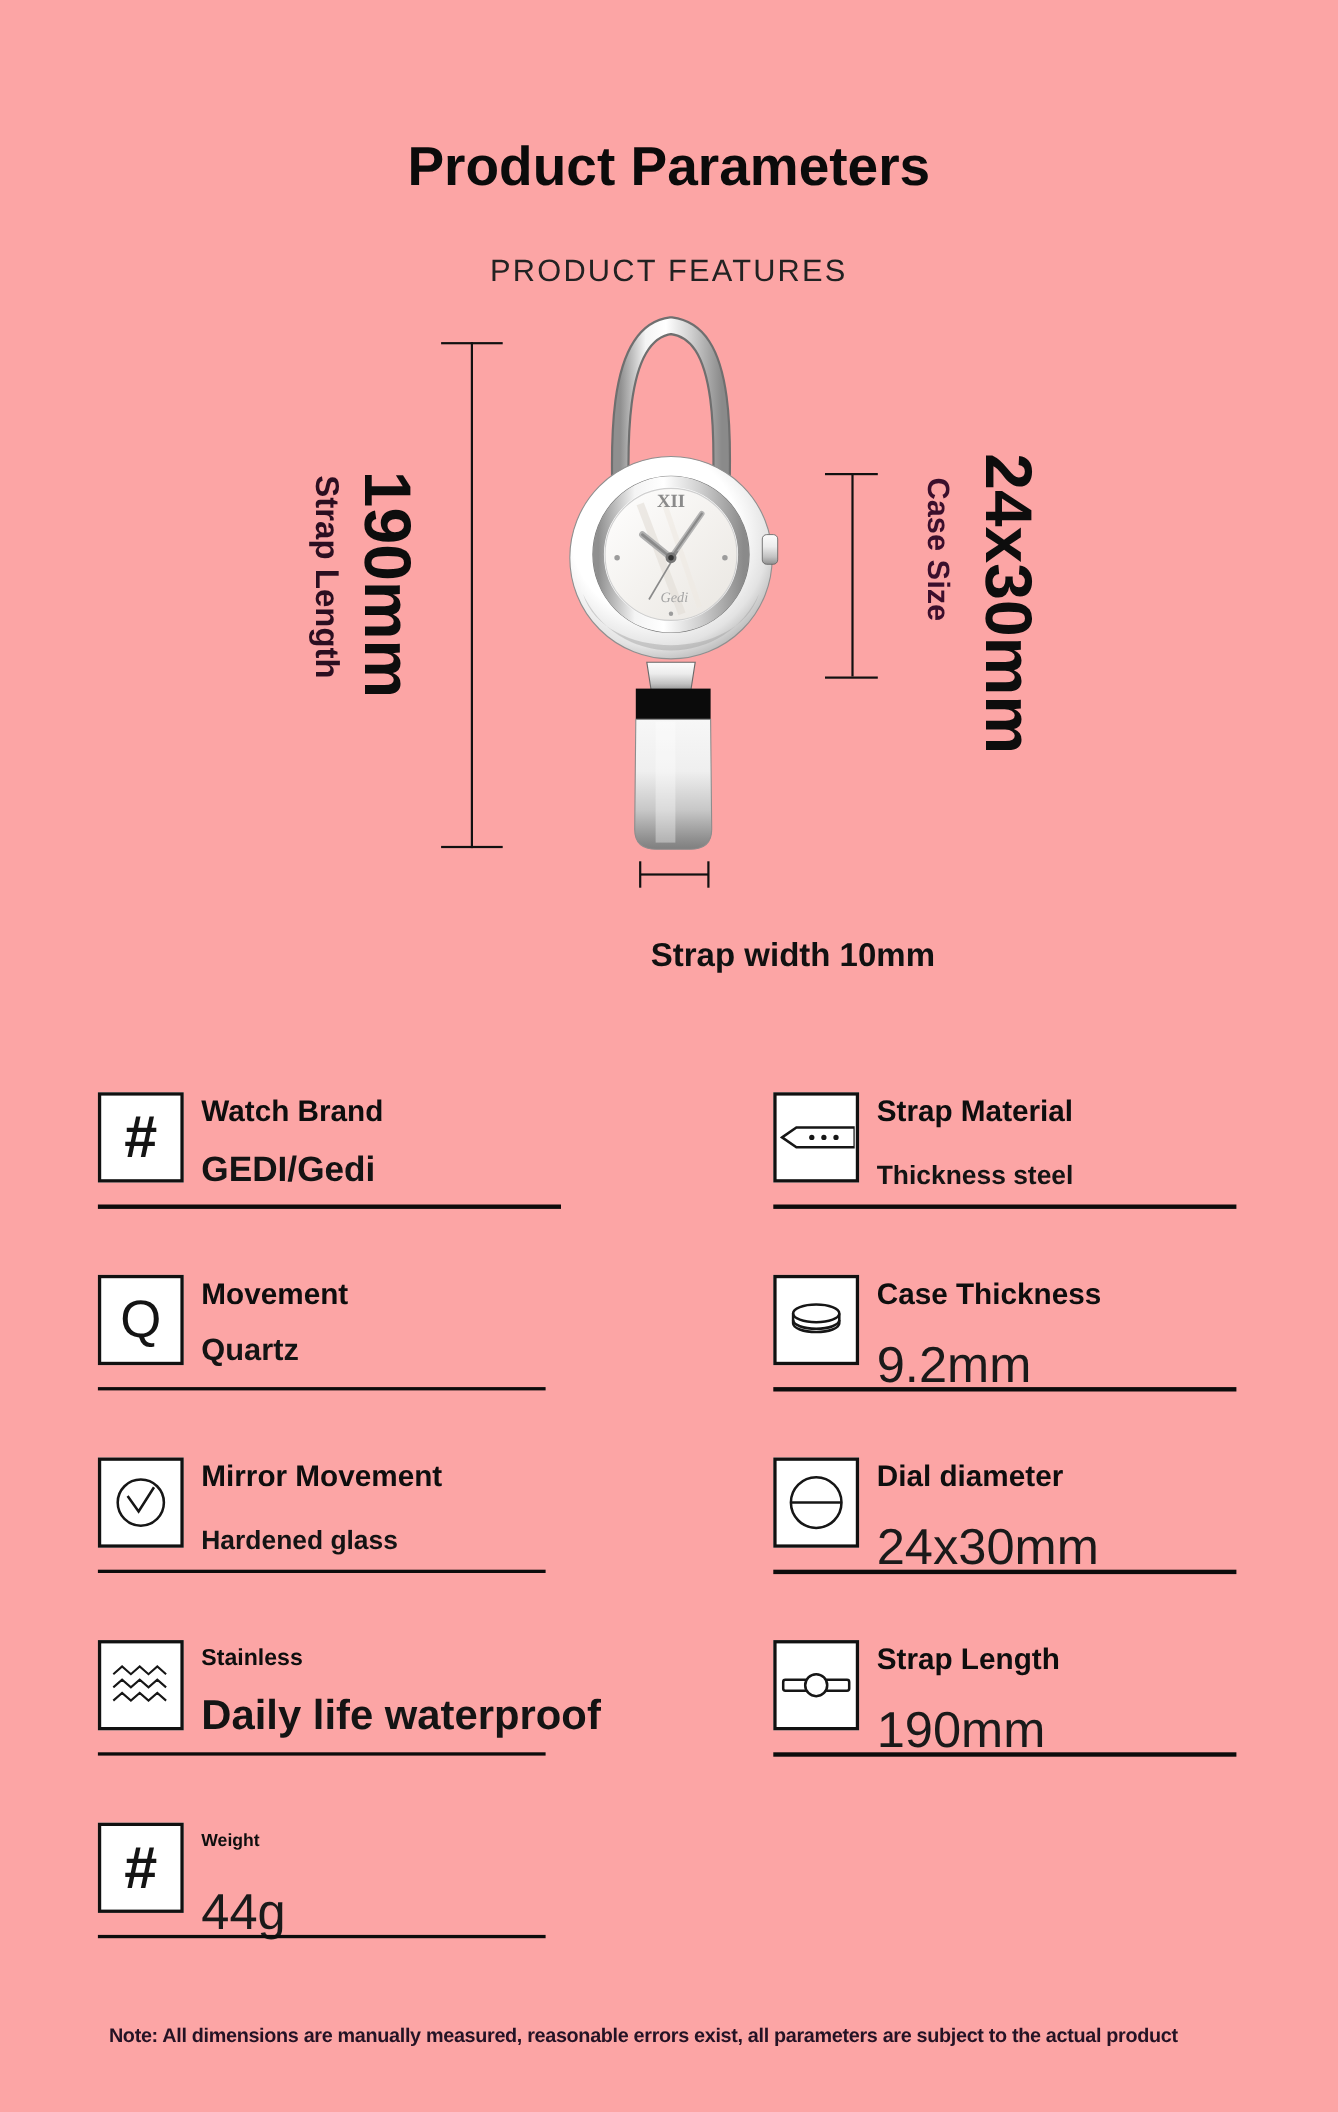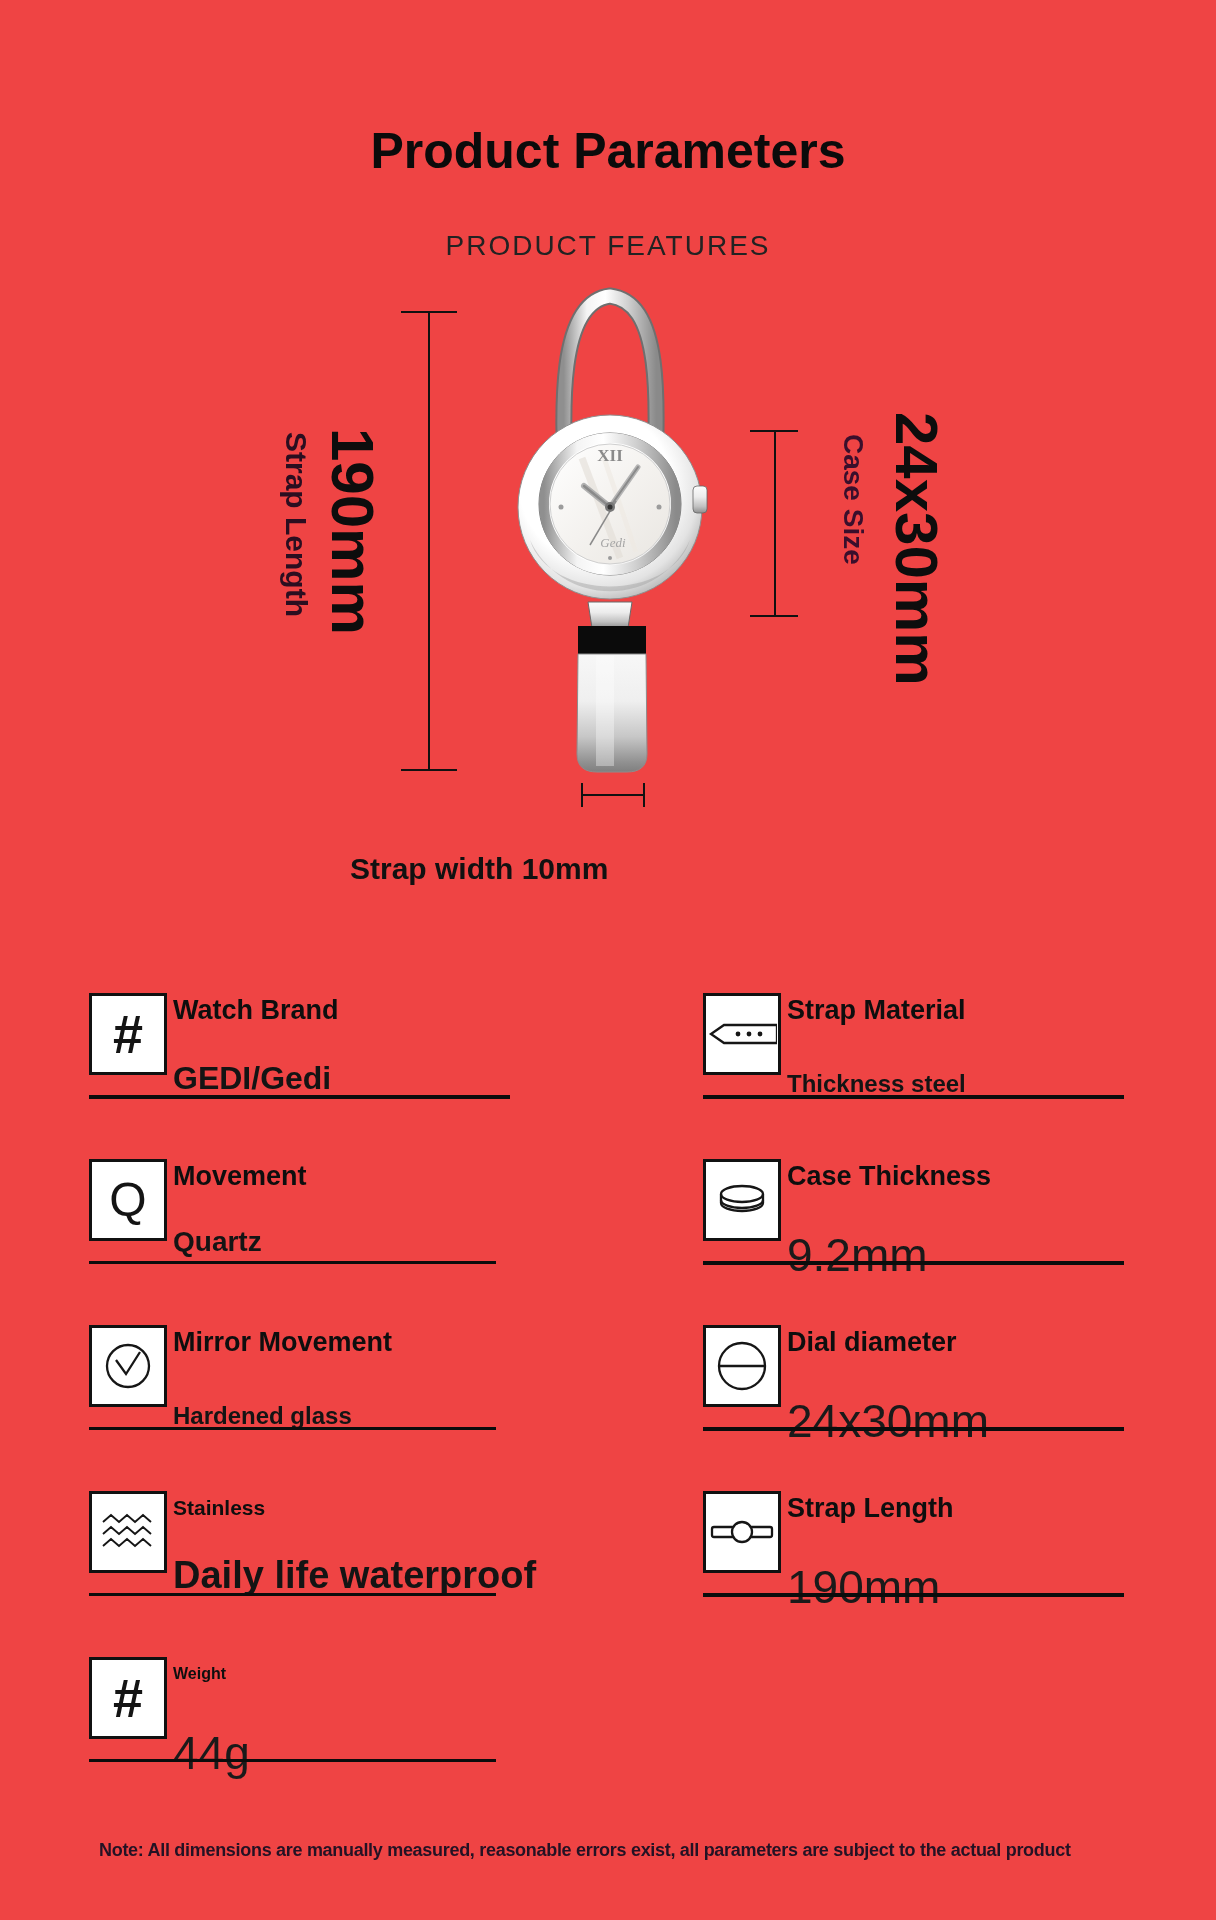--- a/index.html
+++ b/index.html
@@ -1,43 +1,43 @@
 <!DOCTYPE html>
 <html><head>
 <meta charset="utf-8">
 <style>
   html,body{margin:0;padding:0;background:#fff;}
-  #page{position:relative;width:1216px;height:1920px;background:#ef4444;overflow:hidden;
+  #page{position:relative;width:1216px;height:1920px;background:#fca5a5;overflow:hidden;
         font-family:"Liberation Sans","DejaVu Sans",sans-serif;color:#0d0d0d;}
 
   
   .title{position:absolute;top:122px;left:0;width:100%;text-align:center;
          font-size:50px;font-weight:700;letter-spacing:0;color:#0b0b0b;}
   .subtitle{position:absolute;top:230px;left:0;width:100%;text-align:center;
             font-size:28px;font-weight:400;letter-spacing:2px;color:#222;}
 
   
   .mline{position:absolute;background:#111;}
   .vtext{position:absolute;writing-mode:vertical-rl;line-height:1;}
   .strap-len-label{left:281px;top:432px;font-size:30px;font-weight:700;color:#2b0e20;}
   .strap-len-value{left:322px;top:428px;font-size:60px;font-weight:700;color:#0d0d0d;}
   .case-size-label{left:839px;top:434px;font-size:28px;font-weight:700;color:#3a0f2c;}
   .case-size-value{left:886px;top:412px;font-size:60px;font-weight:700;color:#0d0d0d;}
-  .strap-width-caption{position:absolute;left:350px;top:852px;width:500px;text-align:left;
+  .strap-width-caption{position:absolute;left:350px;top:852px;width:500px;text-align:right;
                        font-size:30px;font-weight:700;color:#111;}
 
   
   .specs{position:absolute;left:89px;top:993px;display:grid;
          grid-template-columns:421px 407px;column-gap:193px;grid-auto-rows:166px;grid-auto-flow:row;}
   .item{position:relative;}
   .ibox{position:absolute;left:0;top:0;width:72px;height:76px;border:3px solid #111;
         display:flex;align-items:center;justify-content:center;background:#fff;}
   .glyph{font-size:54px;font-weight:700;color:#141414;line-height:1;}
   .glyph.q{font-size:48px;font-weight:400;}
-  .itext{position:absolute;left:84px;top:0;display:flex;flex-direction:column;gap:15px;}
+  .itext{position:absolute;left:94px;top:0;display:flex;flex-direction:column;}
   .ilabel{font-size:27px;font-weight:700;line-height:30px;color:#0e0e0e;padding-top:2px;white-space:nowrap;}
   .ilabel.purple{color:#3a0f2c;font-size:28px;}
   .ilabel.sm{font-size:21px;}
   .ilabel.s24{font-size:16px;}
   .ival{white-space:nowrap;color:#141414;}
   .v-lg{font-size:46px;font-weight:400;margin-top:22px;color:#1a1a1a;}
   .v-md{font-size:32px;font-weight:700;margin-top:20px;}
   .v-sm{font-size:24px;font-weight:700;margin-top:30px;}
   .v-b28{font-size:28px;font-weight:700;margin-top:20px;}
   .v-b30{font-size:38px;font-weight:700;margin-top:16px;}

